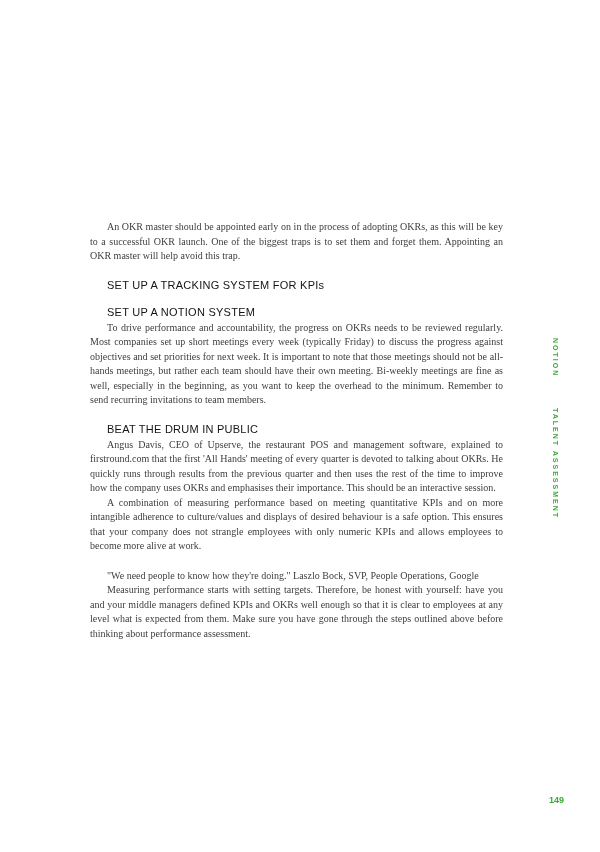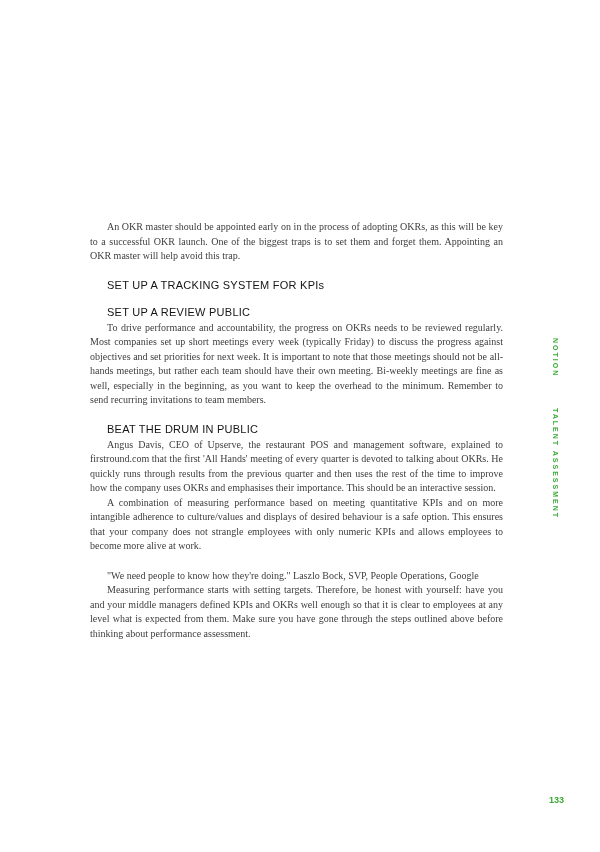--- a/index.html
+++ b/index.html
@@ -74,21 +74,21 @@
 
   <div class="content">
 
     <p class="para">An OKR master should be appointed early on in the process of adopting OKRs, as this will be key to a successful OKR launch. One of the biggest traps is to set them and forget them. Appointing an OKR master will help avoid this trap.</p>
 
     <div>
       <h2 class="section-heading">SET UP A TRACKING SYSTEM FOR KPIs</h2>
     </div>
 
     <div>
-      <h2 class="section-heading">SET UP A REVIEW PUBLIC</h2>
+      <h2 class="section-heading">SET UP A NOTION SYSTEM</h2>
       <p class="para">To drive performance and accountability, the progress on OKRs needs to be reviewed regularly. Most companies set up short meetings every week (typically Friday) to discuss the progress against objectives and set priorities for next week. It is important to note that those meetings should not be all-hands meetings, but rather each team should have their own meeting. Bi-weekly meetings are fine as well, especially in the beginning, as you want to keep the overhead to the minimum. Remember to send recurring invitations to team members.</p>
     </div>
 
     <div>
       <h2 class="section-heading">BEAT THE DRUM IN PUBLIC</h2>
       <p class="para">Angus Davis, CEO of Upserve, the restaurant POS and management software, explained to firstround.com that the first 'All Hands' meeting of every quarter is devoted to talking about OKRs. He quickly runs through results from the previous quarter and then uses the rest of the time to improve how the company uses OKRs and emphasises their importance. This should be an interactive session.</p>
     </div>
 
     <div>
       <p class="para">A combination of measuring performance based on meeting quantitative KPIs and on more intangible adherence to culture/values and displays of desired behaviour is a safe option. This ensures that your company does not strangle employees with only numeric KPIs and allows employees to become more alive at work.</p>
@@ -98,15 +98,15 @@
     <div>
       <p class="para">Measuring performance starts with setting targets. Therefore, be honest with yourself: have you and your middle managers defined KPIs and OKRs well enough so that it is clear to employees at any level what is expected from them. Make sure you have gone through the steps outlined above before thinking about performance assessment.</p>
     </div>
 
   </div>
 
   <div class="vlabel vlabel-book">NOTION</div>
 
   <div class="vlabel vlabel-chapter">TALENT ASSESSMENT</div>
 
-  <div class="page-number">133</div>
+  <div class="page-number">149</div>
 
 </div>
 
 </body></html>

